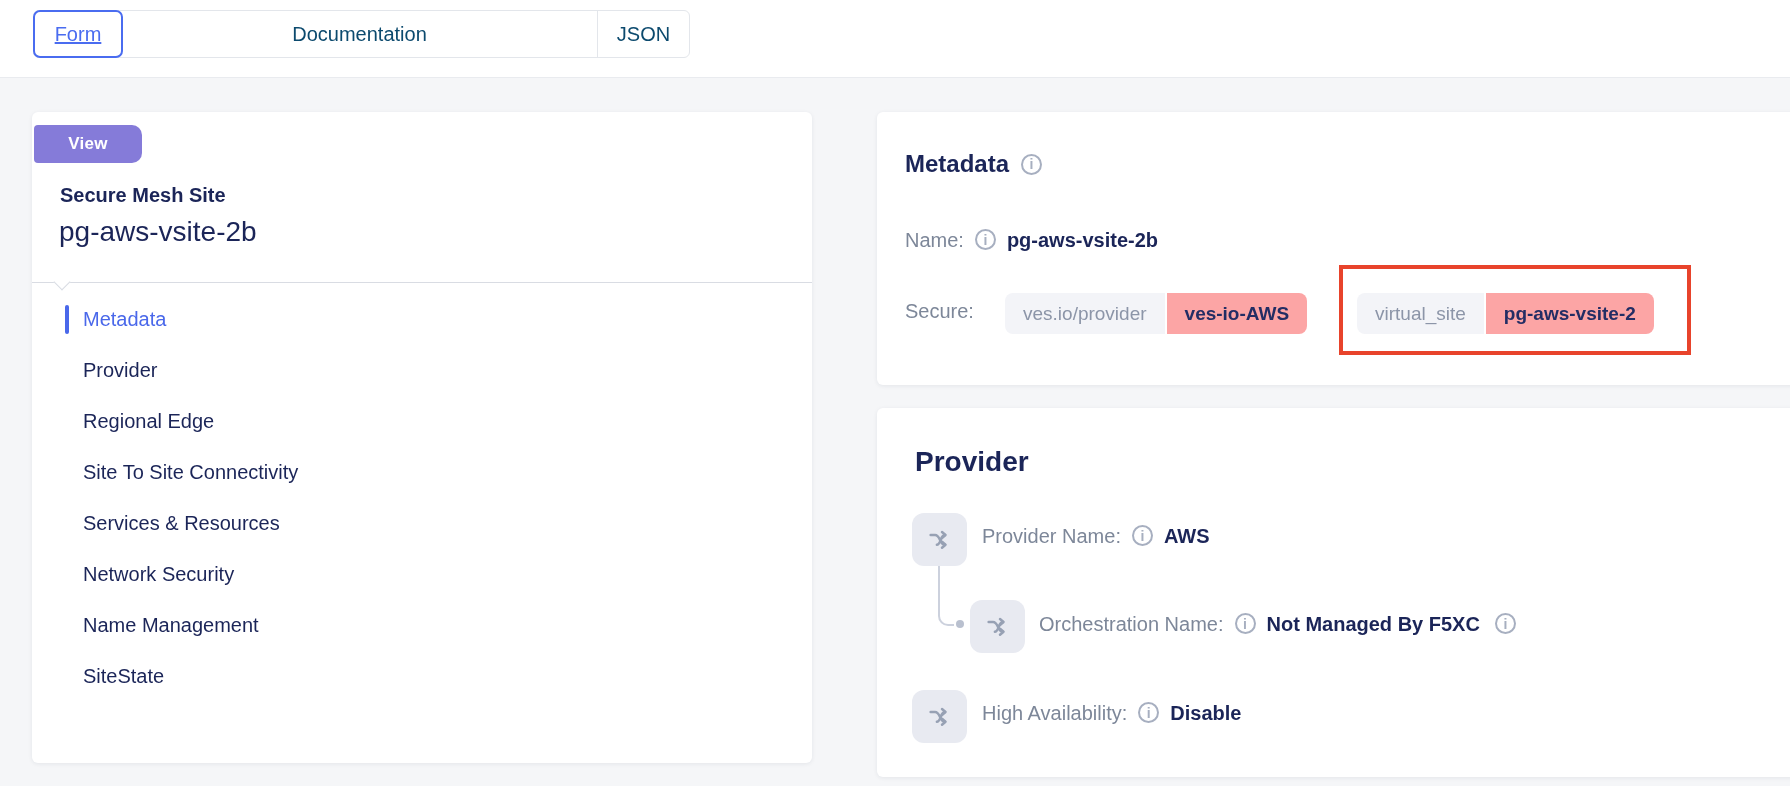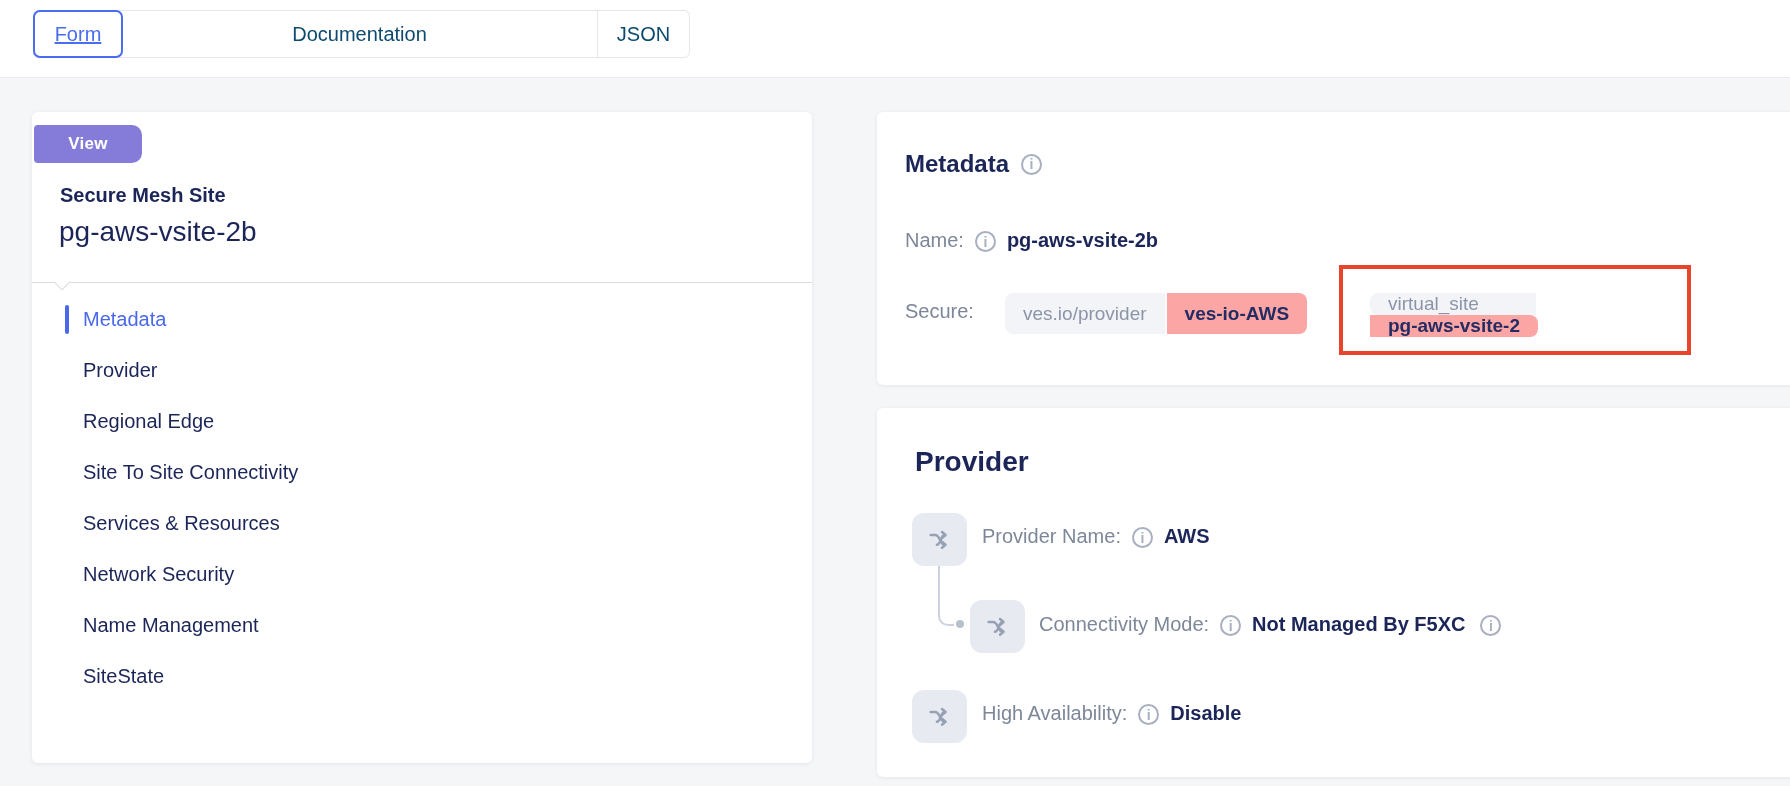--- a/index.html
+++ b/index.html
@@ -40,39 +40,39 @@
   .notch { position:absolute; left:24px; top:-7px; width:12px; height:12px; background:#fff;
            border-right:1px solid #d9dce3; border-bottom:1px solid #d9dce3; transform:rotate(45deg); }
   .nav { position:absolute; left:0; top:182px; right:0; }
   .nav-item { position:relative; height:51px; padding-left:51px; display:flex; align-items:center;
               font-size:20px; color:#1b2558; cursor:pointer; }
   .nav-item.active { color:#4a68ea; }
   .nav-item.active::before { content:""; position:absolute; left:33px; top:11px;
                              width:4px; height:29px; background:#4a68ea; border-radius:2px; }
 
   
-  .row { position:absolute; display:flex; align-items:flex-end; gap:11px; white-space:nowrap; }
+  .row { position:absolute; display:flex; align-items:flex-start; gap:11px; white-space:nowrap; }
   .lbl { color:#7d8799; font-size:20px; }
   .val { color:#1b2558; font-size:20px; font-weight:bold; }
   .info { width:21px; height:21px; border:2px solid #a7afc0; border-radius:50%;
           color:#a7afc0; font-size:14px; font-weight:bold;
           display:inline-flex; align-items:center; justify-content:center; flex:0 0 auto;
           cursor:pointer; line-height:1; }
   .card-title { position:absolute; left:28px; display:flex; align-items:center; gap:12px;
                 color:#1b2558; }
 
   
   .meta-title { top:38px; font-size:24px; font-weight:bold; }
   .labels-area { position:absolute; left:0; top:0; right:0; bottom:0; }
   .label-pair { position:absolute; top:181px; display:inline-flex; height:41px; }
   .chip { display:inline-flex; align-items:center; padding:0 18px; font-size:19px; }
   .chip-key { background:#f3f4f8; color:#8c95a8; border-radius:8px 0 0 8px; margin-right:2px; }
   .chip-val { background:#fca5a5; color:#232d64; font-weight:bold; border-radius:0 8px 8px 0; }
   .pair1 { left:128px; }
-  .pair2 { left:493px;flex-direction:column; }
+  .pair2 { left:480px; }
   .highlight-box { position:absolute; left:462px; top:153px; width:352px; height:90px;
                    border:4px solid #e8432b; }
 
   
   .prov-title { top:38px; font-size:28px; font-weight:bold; left:38px; }
   .iconbox { position:absolute; width:55px; height:53px; border-radius:12px; background:#e8eaf1;
              display:flex; align-items:center; justify-content:center; }
   .iconbox svg { width:30px; height:30px; stroke:#97a1b4; fill:none;
                  stroke-width:2; stroke-linecap:round; stroke-linejoin:round; }
   .ib1 { left:35px;  top:105px; }
@@ -168,21 +168,21 @@
 
   <div class="iconbox ib2">
     <svg viewBox="0 0 24 24" aria-hidden="true">
       <path d="M4.5 8 H8 C12.5 8 11.5 15.8 16 15.8"></path>
       <path d="M13.6 13.4 L16.4 15.8 L13.6 18.2"></path>
       <path d="M9.5 15.8 C13 15.8 12 8 16 8"></path>
       <path d="M13.6 5.6 L16.4 8 L13.6 10.4"></path>
     </svg>
   </div>
   <div class="row prow2">
-    <span class="lbl">Connectivity Mode:</span>
+    <span class="lbl">Orchestration Name:</span>
     <span class="info">i</span>
     <span class="val">Not Managed By F5XC</span>
     <span class="info" style="margin-left:4px;">i</span>
   </div>
 
   <div class="iconbox ib3">
     <svg viewBox="0 0 24 24" aria-hidden="true">
       <path d="M4.5 8 H8 C12.5 8 11.5 15.8 16 15.8"></path>
       <path d="M13.6 13.4 L16.4 15.8 L13.6 18.2"></path>
       <path d="M9.5 15.8 C13 15.8 12 8 16 8"></path>

